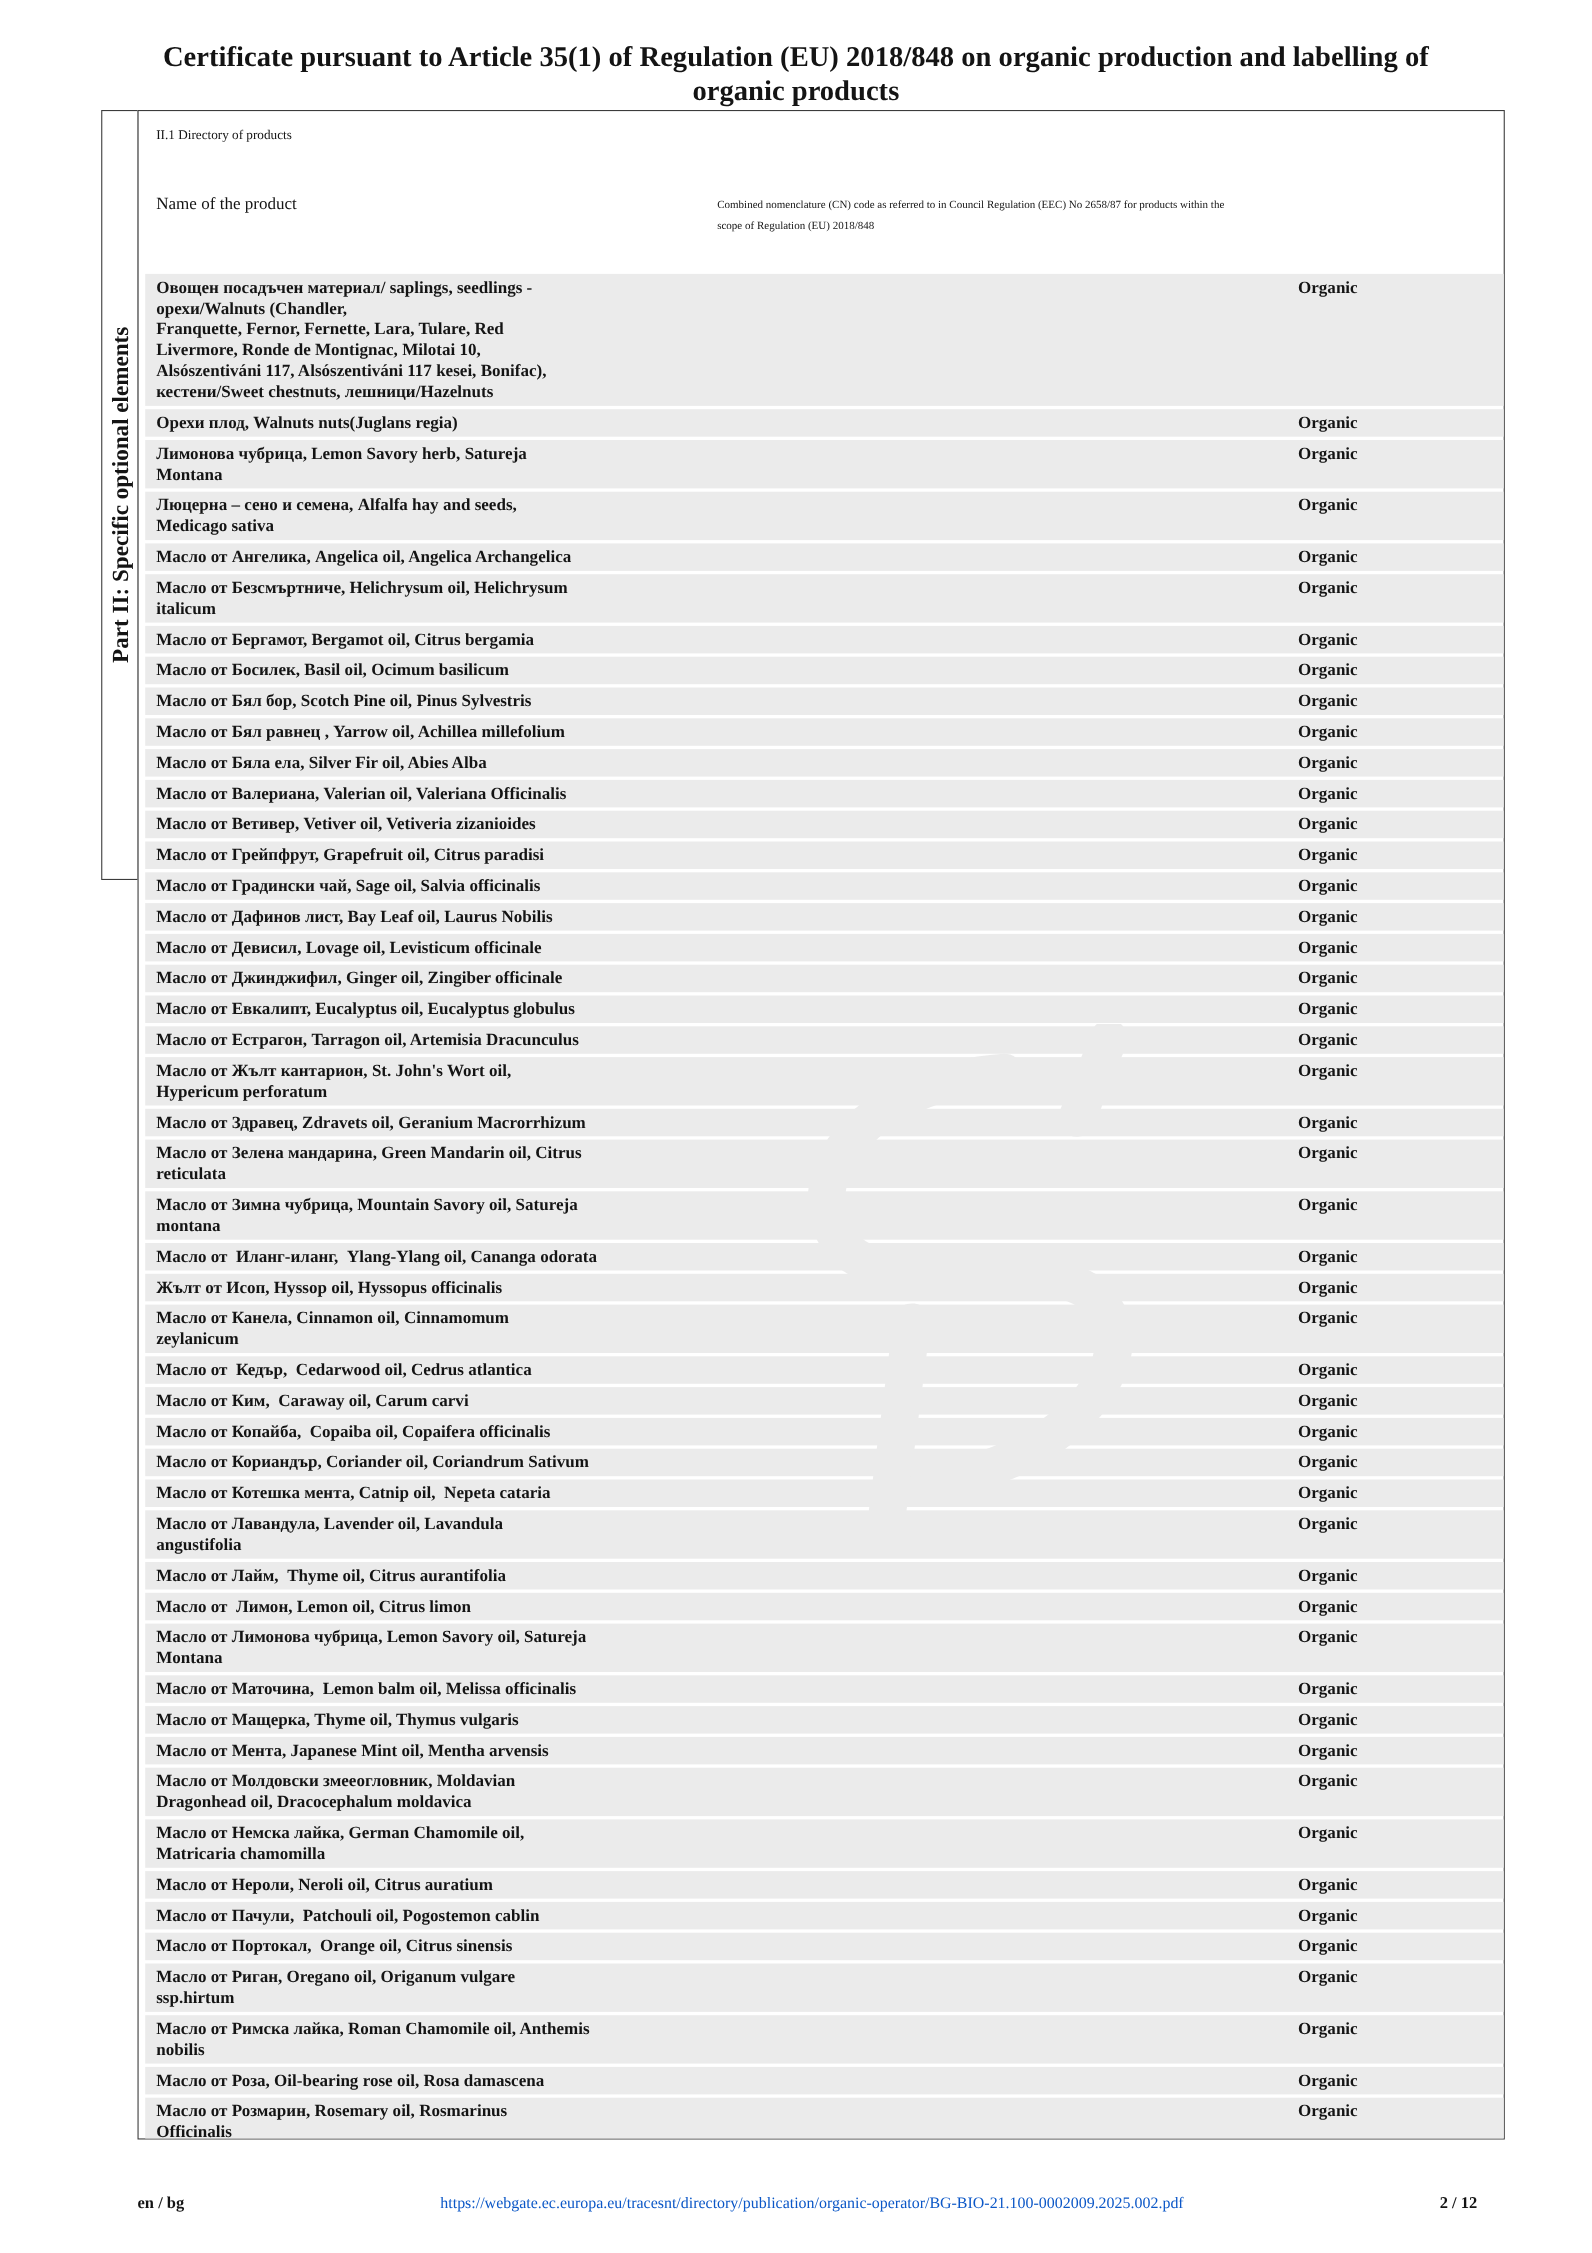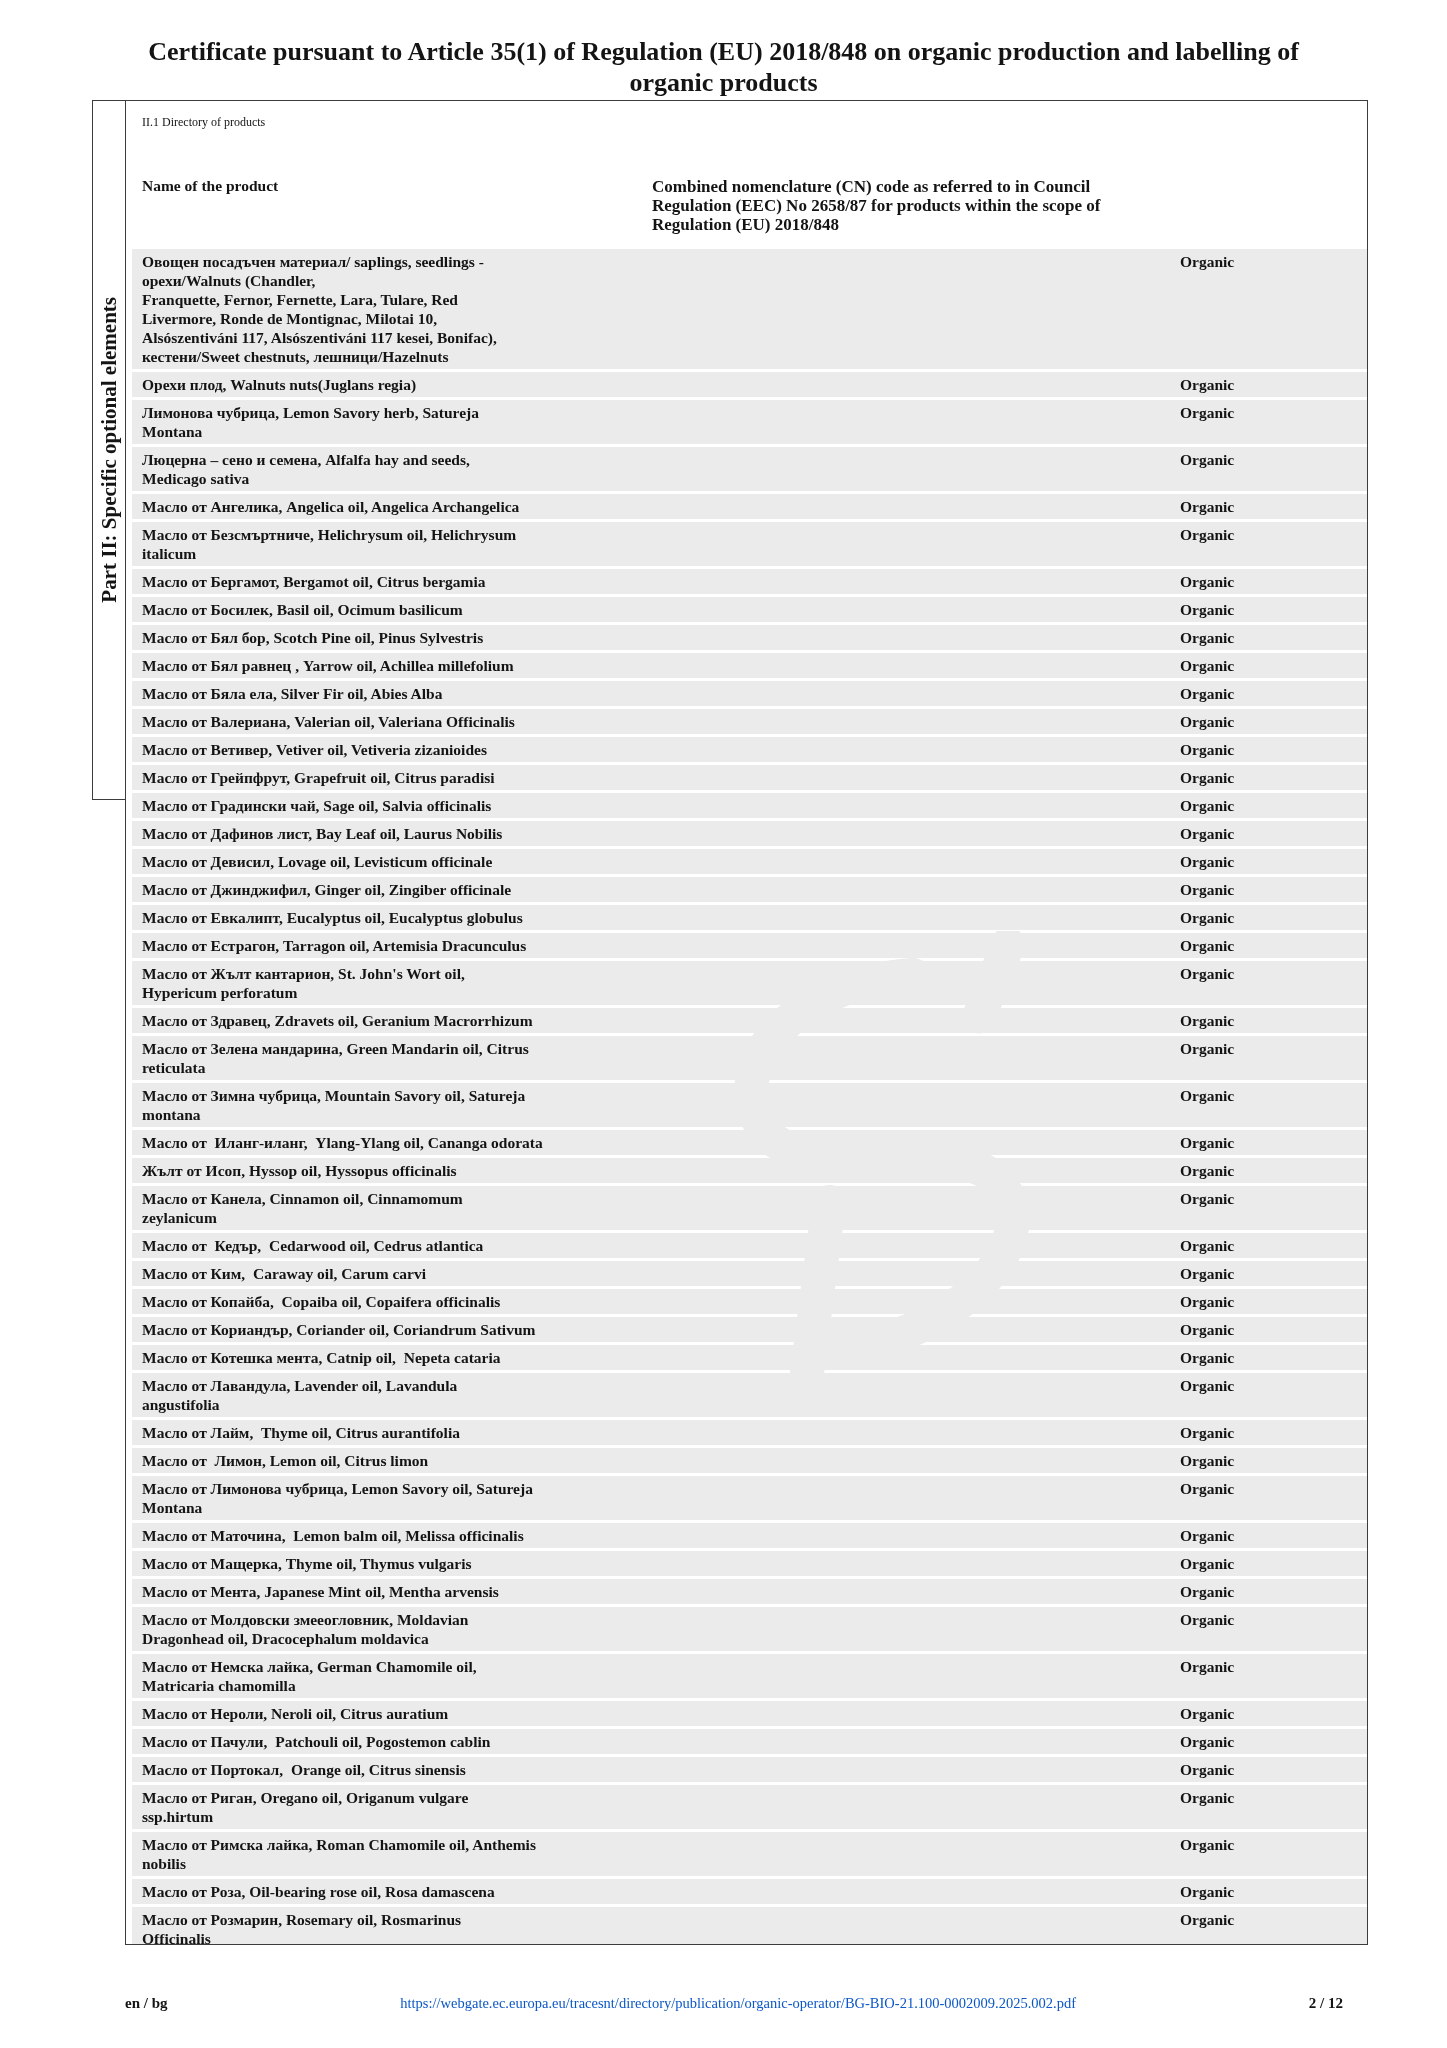--- a/index.html
+++ b/index.html
@@ -20,23 +20,23 @@
   .side-box span {
     writing-mode:vertical-rl; transform:rotate(180deg);
     font-weight:bold; font-size:21px; white-space:nowrap;
   }
   .main-box {
     position:absolute; left:125px; top:100px; width:1243px; height:1845px;
     border:1px solid #3c3c3c; box-sizing:border-box;
     background:#ffffff; overflow:hidden;
   }
   .section-title { position:absolute; left:16px; top:14px; font-size:12px; }
-  .thead { position:absolute; left:0; top:72px; width:100%; height:74px;font-weight:bold; }
+  .thead { position:absolute; left:0; top:72px; width:100%; height:74px; }
   .h-name { position:absolute; left:16px; top:4px; font-size:15.5px; }
-  .h-cn { position:absolute; left:526px; top:4px; width:480px; font-size:17px; line-height:19px; }
+  .h-cn { position:absolute; left:526px; top:4px; width:480px; font-size:10px; line-height:19px; }
   .tbody { position:absolute; left:6px; top:148px; width:1329px; }
   .row {
     position:relative; background:#ebebeb; margin-bottom:3px;
     padding:3px 6px 3px 10px; box-sizing:border-box; min-height:19px;
   }
   .cell-name {
     width:585px; font-weight:bold; font-size:15.5px; line-height:19px;
     white-space:pre-wrap;
   }
   .cell-status {

